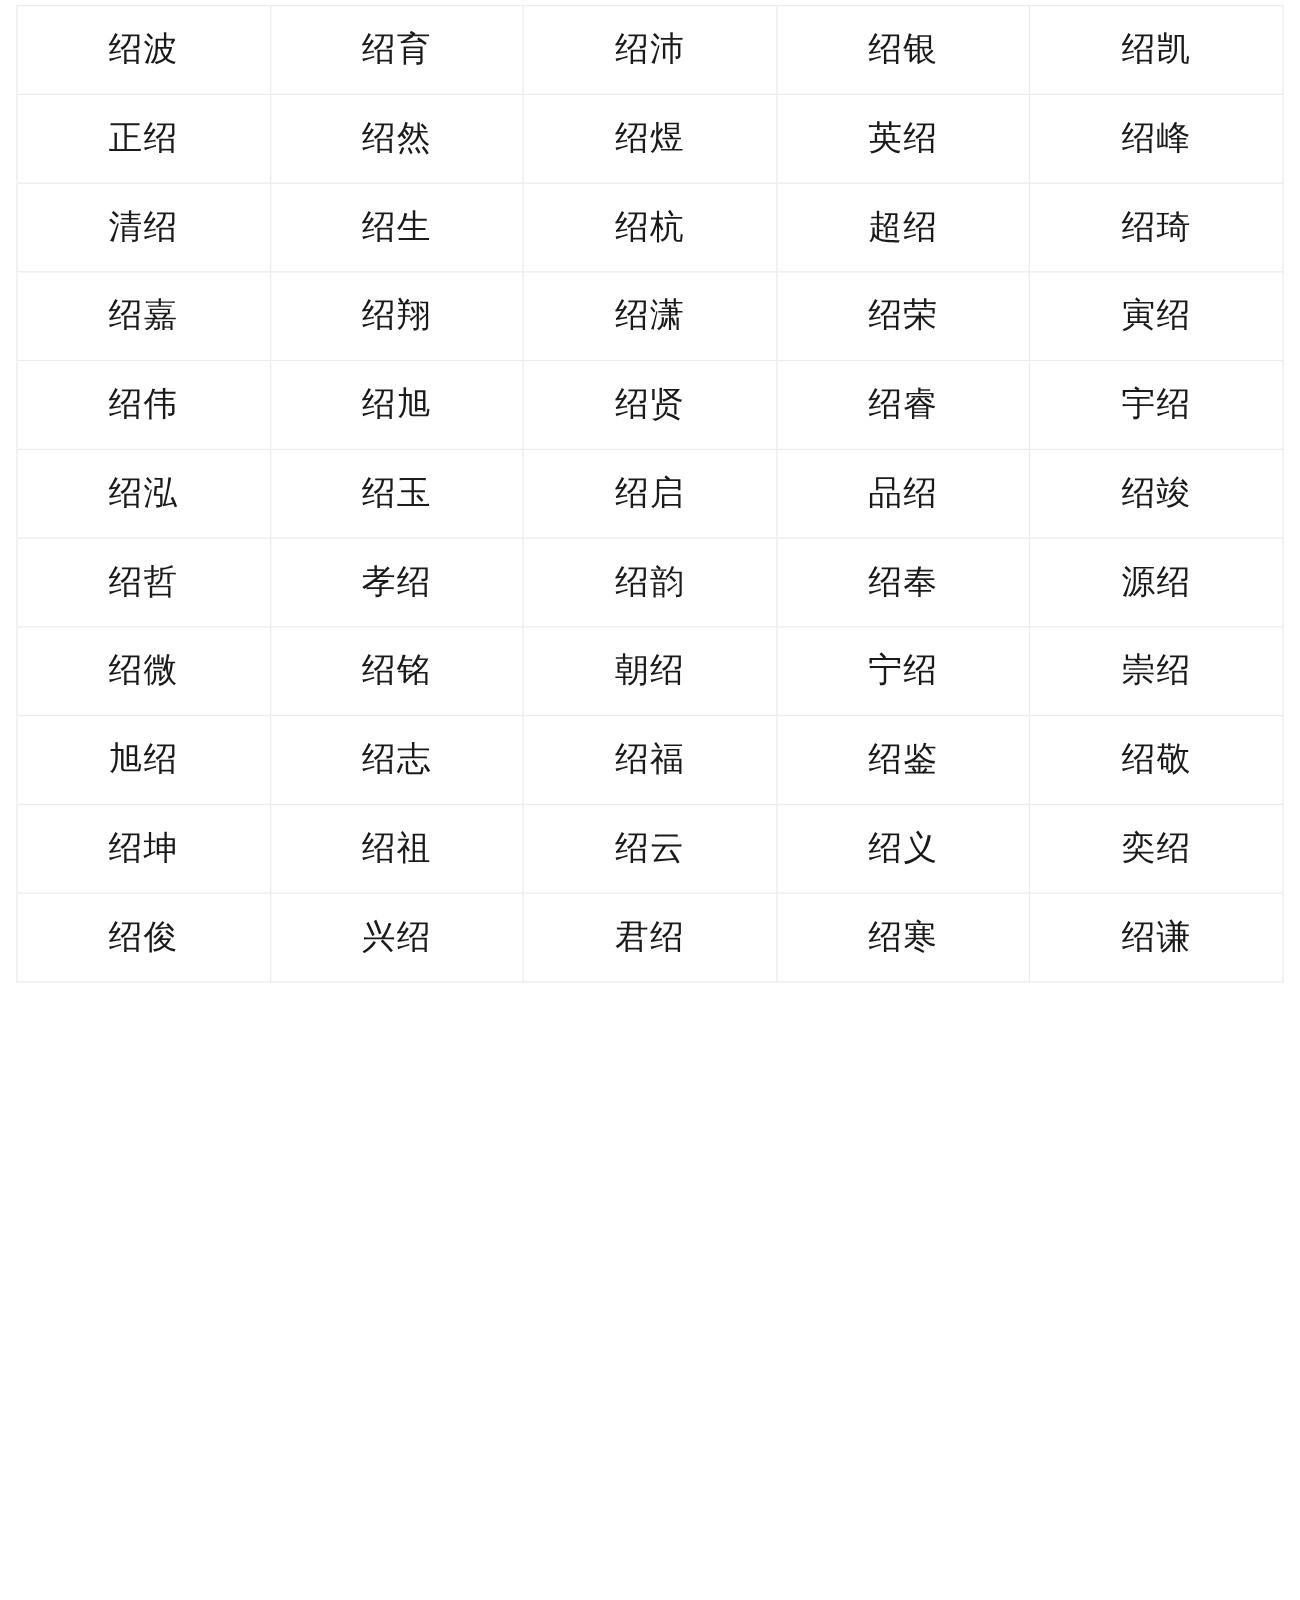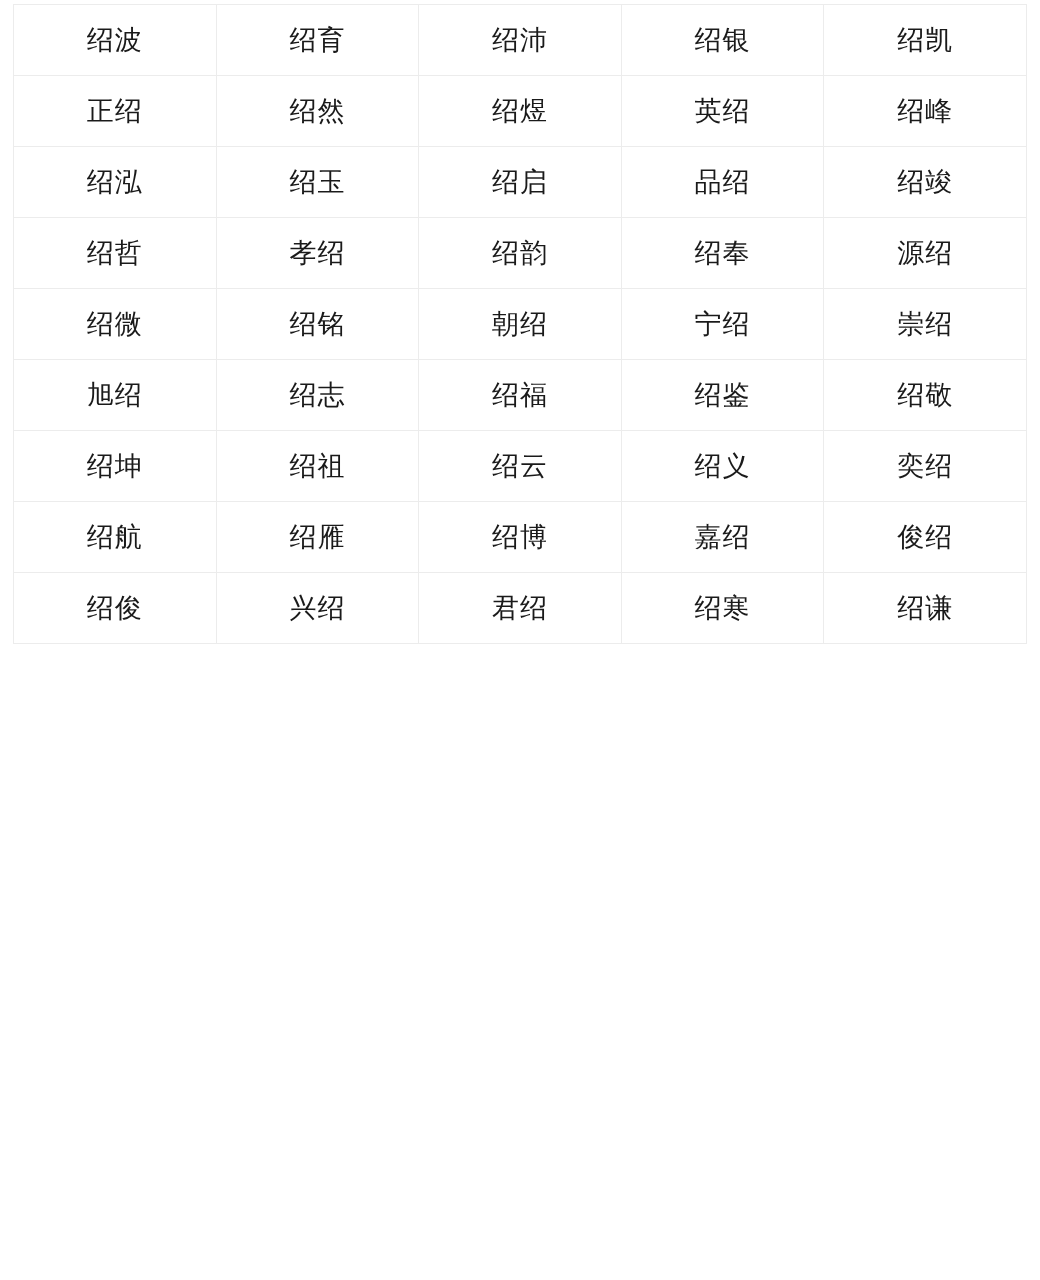--- a/index.html
+++ b/index.html
@@ -65,20 +65,41 @@
           <td>绍凯</td>
         </tr>
         <tr>
           <td>正绍</td>
           <td>绍然</td>
           <td>绍煜</td>
           <td>英绍</td>
           <td>绍峰</td>
         </tr>
         <tr>
+          <td>清绍</td>
+          <td>绍生</td>
+          <td>绍杭</td>
+          <td>超绍</td>
+          <td>绍琦</td>
+        </tr>
+        <tr>
+          <td>绍嘉</td>
+          <td>绍翔</td>
+          <td>绍潇</td>
+          <td>绍荣</td>
+          <td>寅绍</td>
+        </tr>
+        <tr>
+          <td>绍伟</td>
+          <td>绍旭</td>
+          <td>绍贤</td>
+          <td>绍睿</td>
+          <td>宇绍</td>
+        </tr>
+        <tr>
           <td>绍泓</td>
           <td>绍玉</td>
           <td>绍启</td>
           <td>品绍</td>
           <td>绍竣</td>
         </tr>
         <tr>
           <td>绍哲</td>
           <td>孝绍</td>
           <td>绍韵</td>
@@ -100,27 +121,20 @@
           <td>绍敬</td>
         </tr>
         <tr>
           <td>绍坤</td>
           <td>绍祖</td>
           <td>绍云</td>
           <td>绍义</td>
           <td>奕绍</td>
         </tr>
         <tr>
-          <td>绍航</td>
-          <td>绍雁</td>
-          <td>绍博</td>
-          <td>嘉绍</td>
-          <td>俊绍</td>
-        </tr>
-        <tr>
           <td>绍俊</td>
           <td>兴绍</td>
           <td>君绍</td>
           <td>绍寒</td>
           <td>绍谦</td>
         </tr>
       </tbody>
   </table>
 </div>
 

